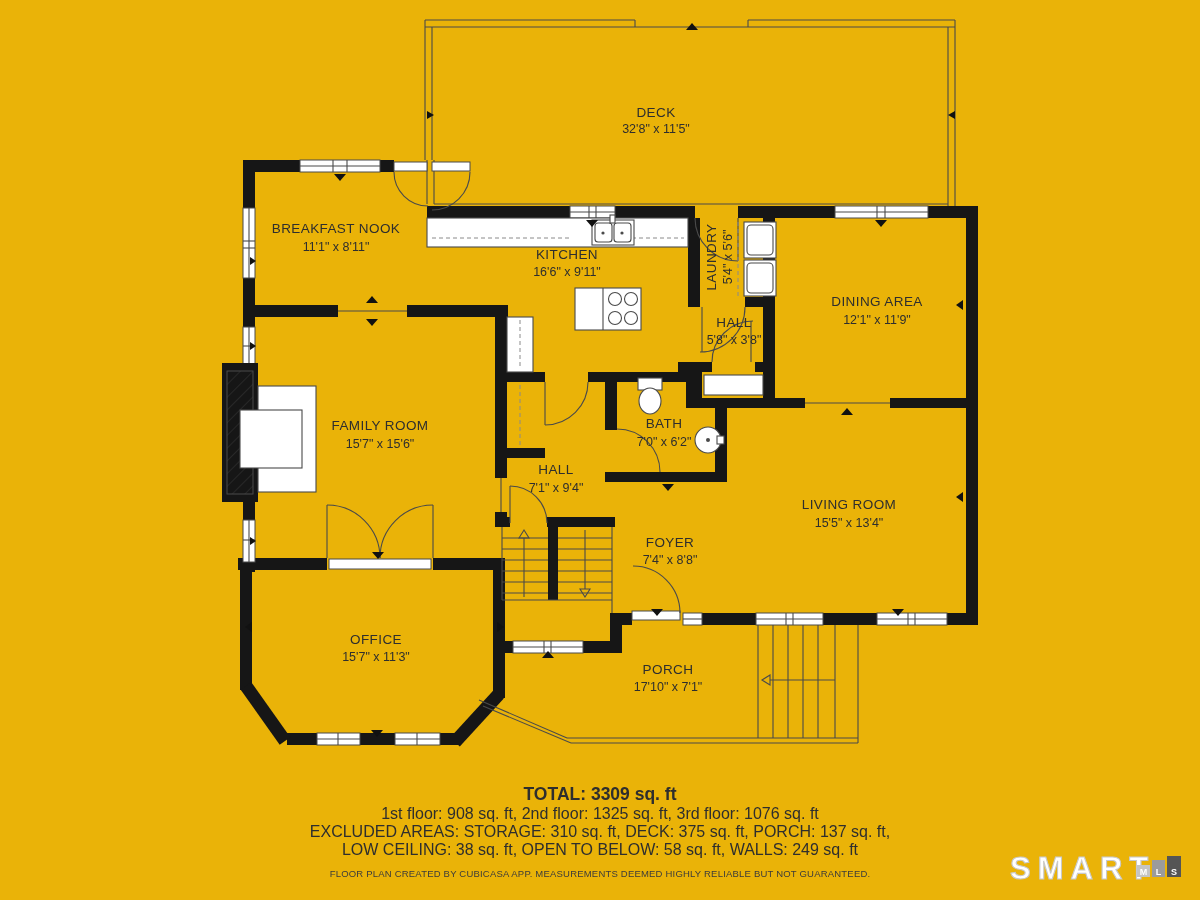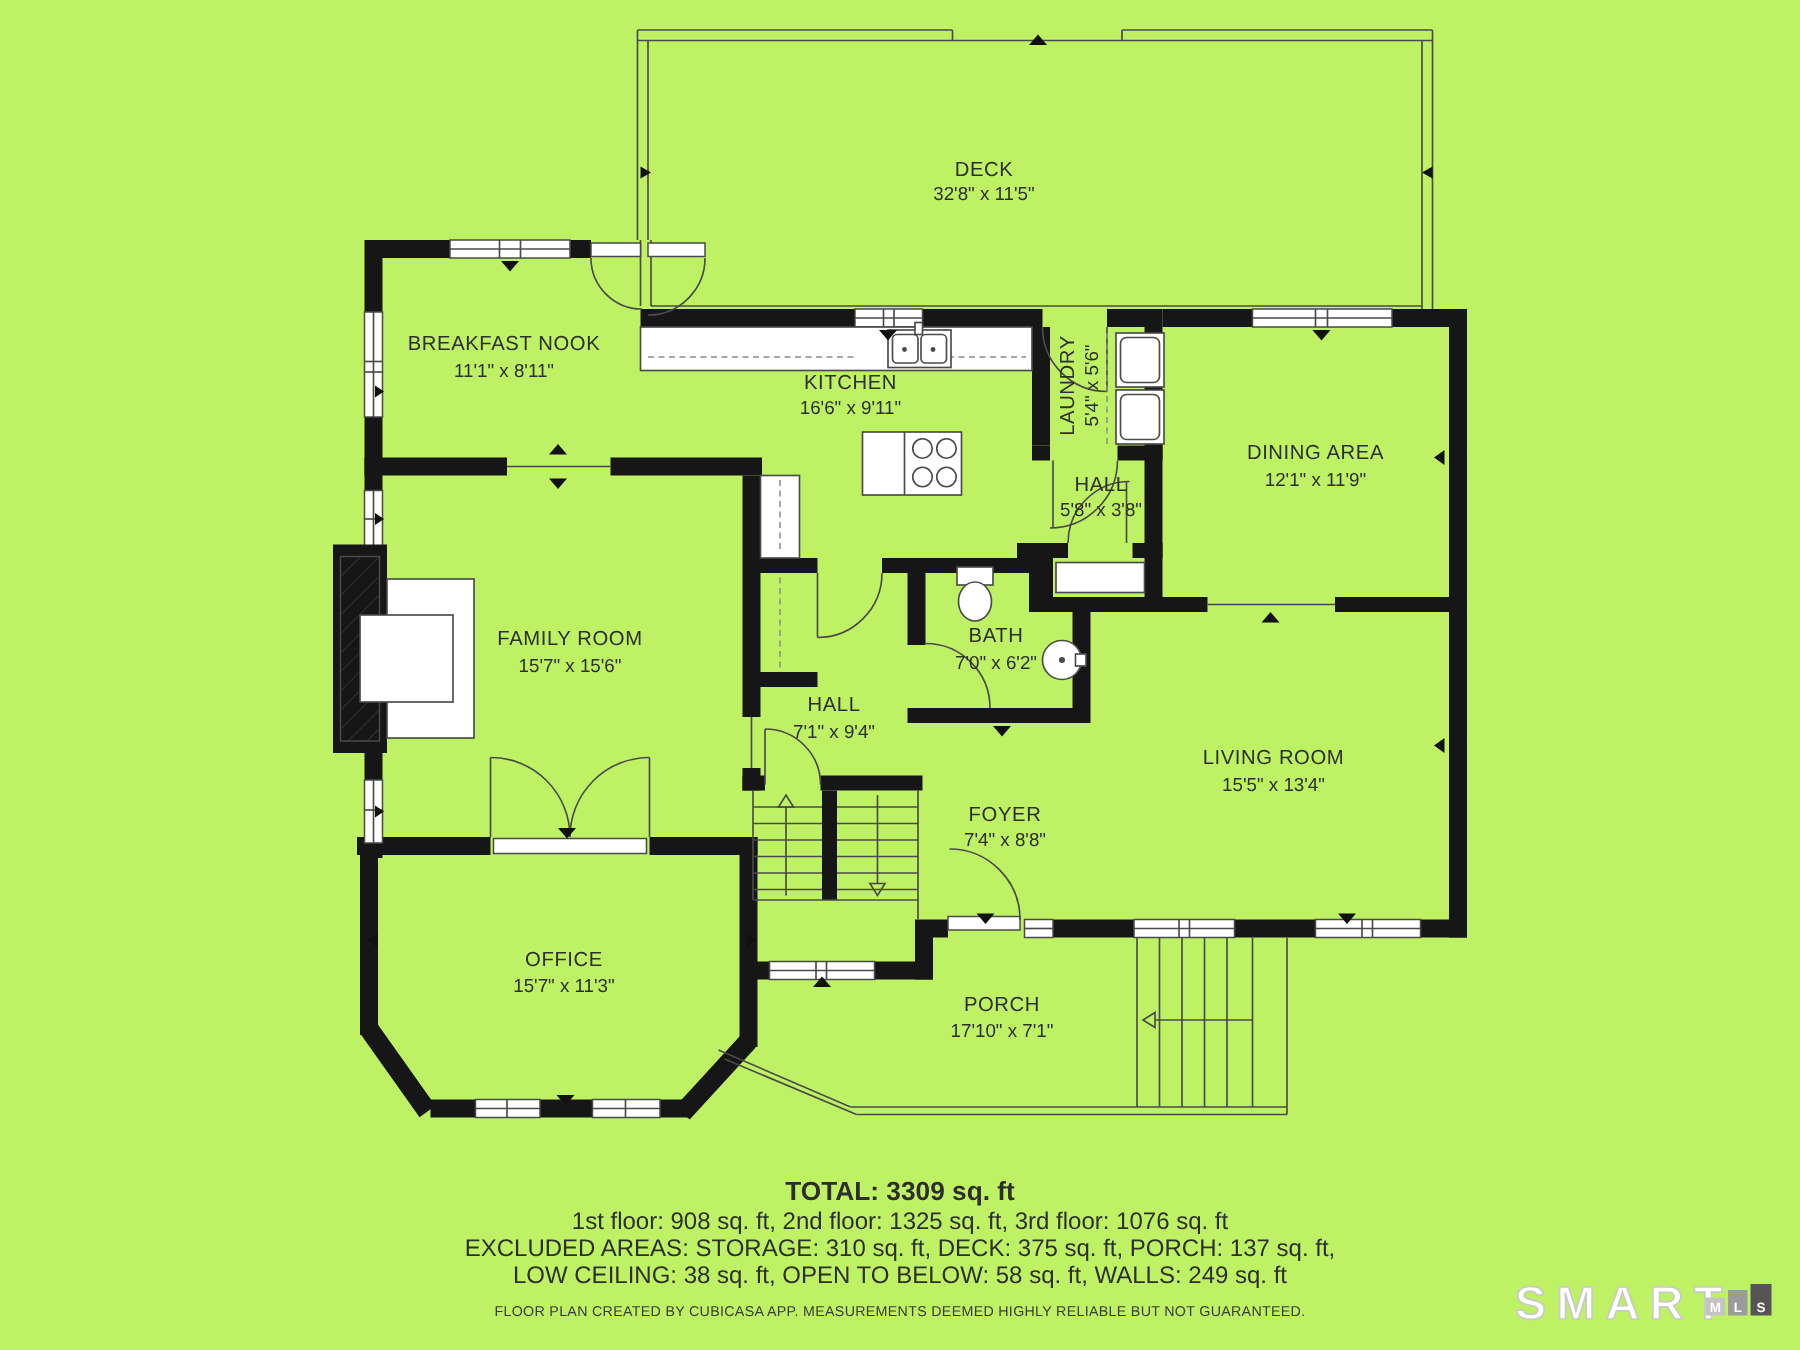--- a/index.html
+++ b/index.html
@@ -1,16 +1,16 @@
 <!DOCTYPE html>
 <html><head>
 <meta charset="utf-8">
 <style>
   html,body{margin:0;padding:0;background:#fff;}
-  .page{position:relative;width:1200px;height:900px;background:#bef264;overflow:hidden;
+  .page{position:relative;width:1200px;height:900px;background:#eab308;overflow:hidden;
         font-family:"Liberation Sans", sans-serif;}
   svg{display:block;}
   svg text{font-family:"Liberation Sans", sans-serif;fill:#2e2e2e;}
   .room-name{font-size:13.5px;letter-spacing:.4px;}
   .room-dims{font-size:12.5px;}
   .wall{fill:#161616;stroke:none;}
   .tl{stroke:#4a4a4a;stroke-width:1.1;fill:none;}
   .tlw{stroke:#4a4a4a;stroke-width:1;fill:#fff;}
   .dash{stroke:#8a8a8a;stroke-width:1;fill:none;stroke-dasharray:4 3;}
   .arc{stroke:#4a4a4a;stroke-width:1.1;fill:none;}

